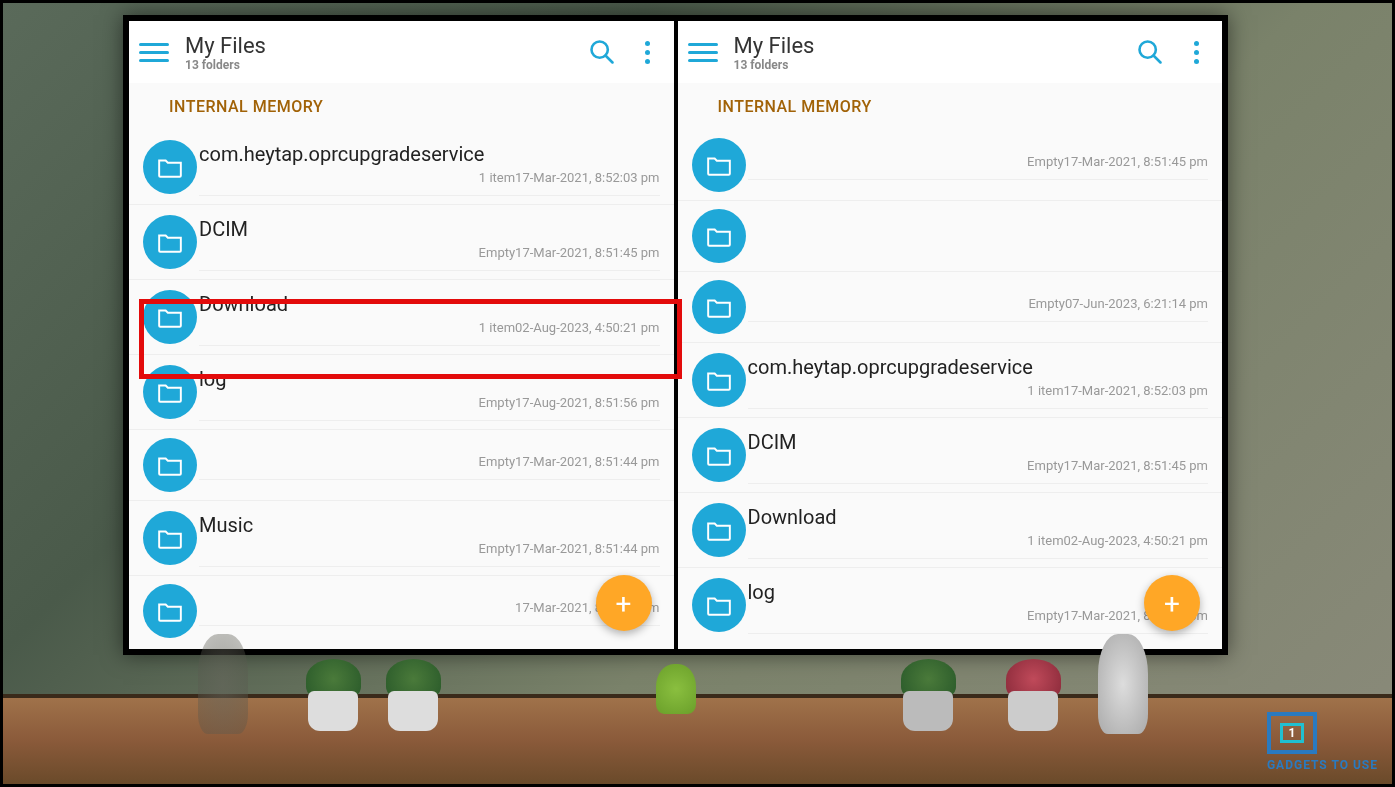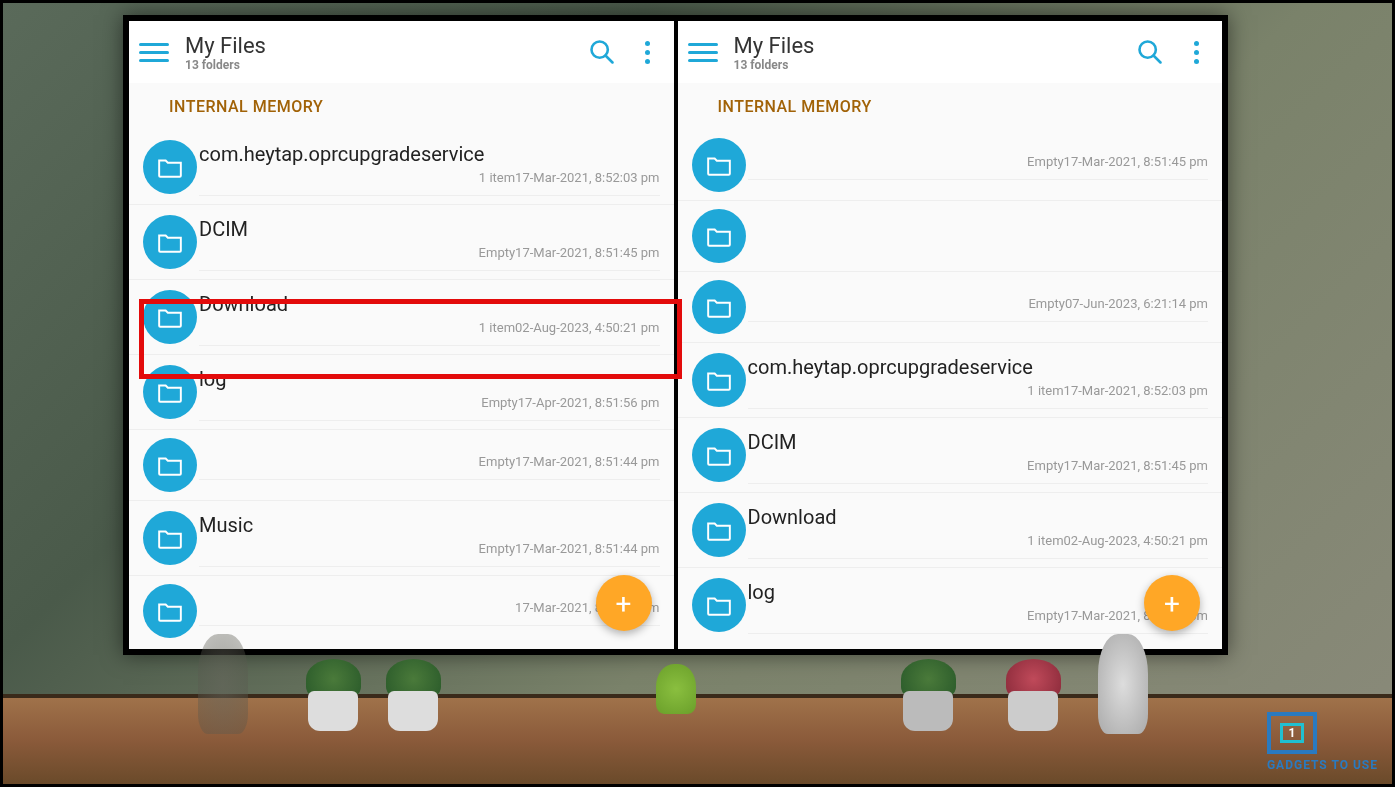--- a/index.html
+++ b/index.html
@@ -300,21 +300,21 @@
         <div class="file-row">
           <div class="folder-icon">
             <svg width="26" height="22" viewBox="0 0 24 20">
               <path d="M2 4 h6 l2 2 h12 v12 a1 1 0 0 1 -1 1 h-18 a1 1 0 0 1 -1 -1 z" fill="none" stroke="#fff" stroke-width="1.8"></path>
             </svg>
           </div>
           <div class="file-info">
             <div class="file-name">log</div>
             <div class="file-meta">
               <span>Empty</span>
-              <span>17-Apr-2021, 8:51:56 pm</span>
+              <span>17-Aug-2021, 8:51:56 pm</span>
             </div>
           </div>
         </div>
         <div class="file-row">
           <div class="folder-icon">
             <svg width="26" height="22" viewBox="0 0 24 20">
               <path d="M2 4 h6 l2 2 h12 v12 a1 1 0 0 1 -1 1 h-18 a1 1 0 0 1 -1 -1 z" fill="none" stroke="#fff" stroke-width="1.8"></path>
             </svg>
           </div>
           <div class="file-info">

